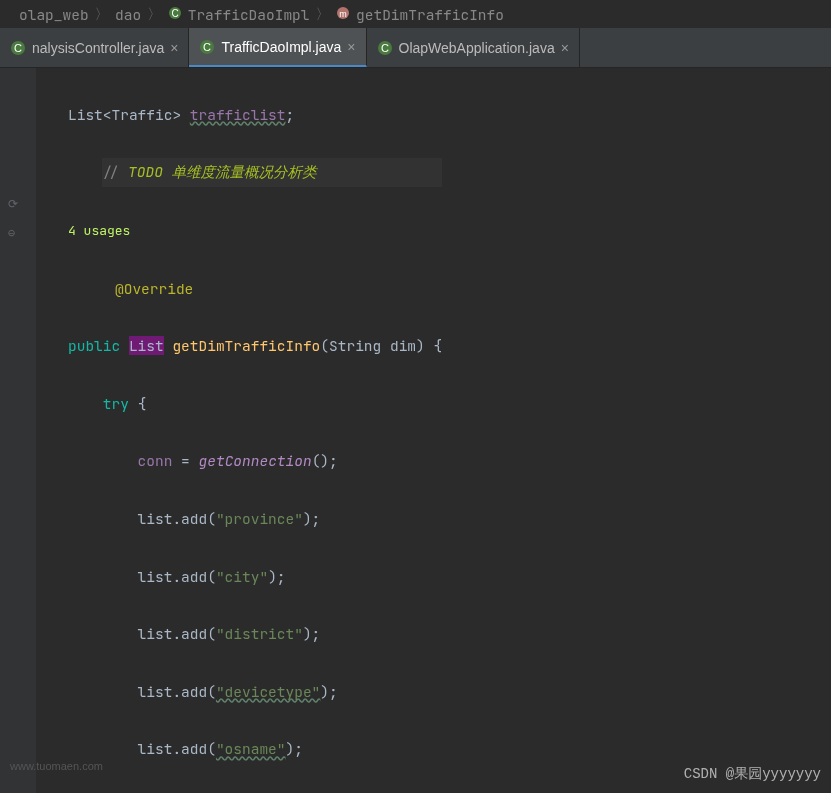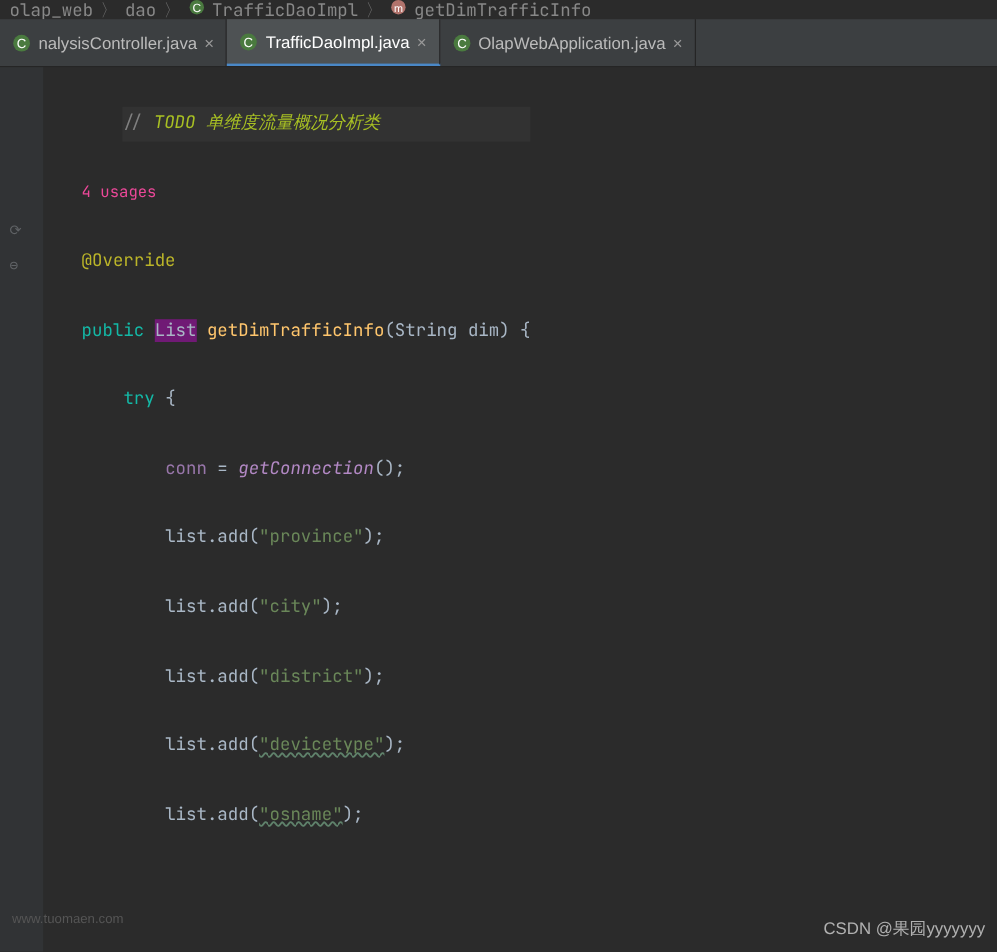--- a/index.html
+++ b/index.html
@@ -1,42 +1,42 @@
 <!DOCTYPE html>
 <html><head>
 <meta charset="utf-8">
 <style>
 * { margin:0; padding:0; box-sizing:border-box; }
 body { background:#2b2b2b; font-family:"JetBrains Mono",Consolas,monospace; font-size:14.5px; color:#a9b7c6; overflow:hidden; width:831px; height:793px; position:relative; }
-.breadcrumb { height:16px; display:flex; align-items:center; padding:0 8px; gap:6px; color:#888; white-space:nowrap; overflow:hidden; }
+.breadcrumb { height:28px; display:flex; align-items:center; padding:0 19px; gap:6px; color:#888; white-space:nowrap; overflow:hidden; }
 .breadcrumb .sep { color:#666; }
 .bc-icon { display:inline-block; }
 .tabs { display:flex; background:#3c3f41; border-bottom:1px solid #252525; height:40px; }
 .tab { display:flex; align-items:center; padding:0 10px; gap:6px; color:#bbb; border-right:1px solid #252525; cursor:pointer; font-family:sans-serif; font-size:14px; }
 .tab.active { background:#4e5254; color:#fff; border-bottom:2px solid #4a88c7; }
 .tab .close { color:#999; cursor:pointer; }
 .file-icon { width:16px; height:16px; display:inline-flex; align-items:center; justify-content:center; }
 .editor { display:flex; height:calc(100% - 52px); width:100%; background:#2b2b2b; }
 .gutter { width:36px; background:#313335; flex-shrink:0; position:relative; }
 .gut-ico { position:absolute; left:8px; color:#606366; font-size:12px; }
 .code { padding:4px 0 0 32px; line-height:28.8px; white-space:pre; }
 .kw { color:#14b8a6; }
 .str { color:#6a8759; }
 .type { color:#a9b7c6; }
 .field { color:#9876aa; }
 .method { color:#ffc66d; }
 .call-i { color:#b389c5; font-style:italic; }
-.ann { color:#bbb529; }
+.ann { color:#bbb529;margin-left:47px; }
 .comm { color:#808080; }
 .todo { color:#a8c023; font-style:italic; }
 .todo-txt { color:#a8c023; font-style:italic; }
-.usages { color:#ec4899; font-size:13px; }
+.usages { color:#bef264; font-size:13px; }
 .hl { background:#701a75; }
 .ul-wavy { text-decoration:underline wavy #5f826b; text-decoration-skip-ink:none; }
-.wm { position:absolute; bottom:10px; right:10px; color:#c8c8c8; font-family:Liberation Sans, sans-serif; font-size:14px; opacity:.85; }
+.wm { position:absolute; bottom:10px; right:10px; color:#c8c8c8; font-family:Liberation Mono, monospace; font-size:14px; opacity:.85; }
 .wm2 { position:absolute; bottom:21px; left:10px; color:#555; font-family:sans-serif; font-size:11px; }
 .cur-line { background:#323232;margin-left:34px; }
 </style>
 </head>
 <body>
 
 <div class="breadcrumb">
   <span>olap_web</span>
     <span class="sep">〉</span>
   <span>dao</span>
@@ -86,20 +86,21 @@
     <span class="close">×</span>
   </div>
 </div>
 
 <div class="editor">
   <div class="gutter">
     <span class="gut-ico" style="top:128px">⟳</span>
     <span class="gut-ico" style="top:157px">⊖</span>
   </div>
   <div class="code">
+<div><span class="type">List&lt;Traffic&gt; </span><span class="field ul-wavy">trafficlist</span><span>;</span></div>
 <div class="cur-line"><span class="comm">// </span><span class="todo">TODO</span><span class="todo-txt"> 单维度流量概况分析类</span></div>
 <div><span class="usages">4 usages</span></div>
 <div><span class="ann">@Override</span></div>
 <div><span class="kw">public </span><span class="hl">List</span><span class="method"> getDimTrafficInfo</span><span>(String dim) {</span></div>
 <div>    <span class="kw">try </span><span>{</span></div>
 <div>        <span class="field">conn</span><span> = </span><span class="call-i">getConnection</span><span>();</span></div>
 <div>        <span>list.add(</span><span class="str">"province"</span><span>);</span></div>
 <div>        <span>list.add(</span><span class="str">"city"</span><span>);</span></div>
 <div>        <span>list.add(</span><span class="str">"district"</span><span>);</span></div>
 <div>        <span>list.add(</span><span class="str ul-wavy">"devicetype"</span><span>);</span></div>

